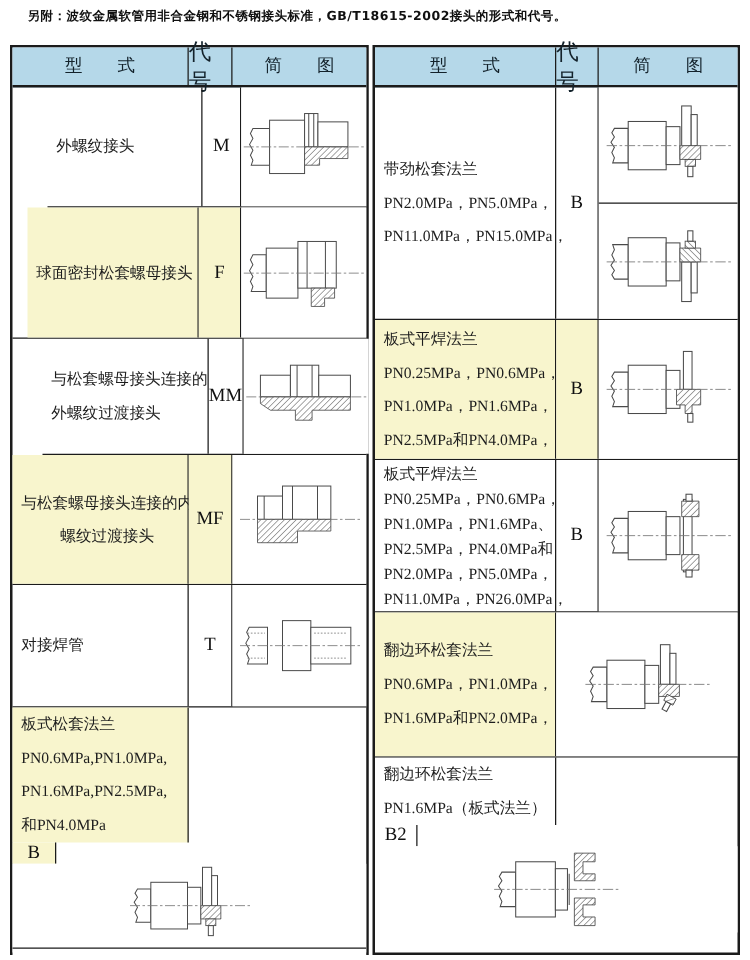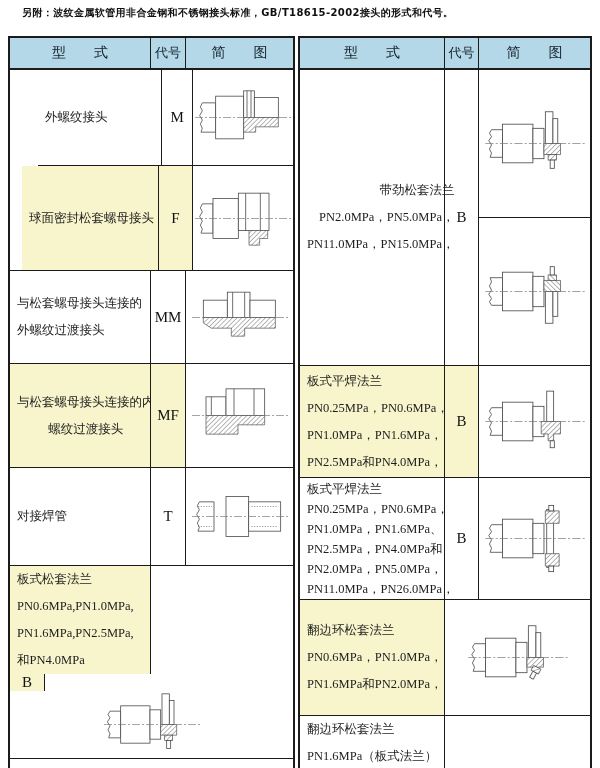--- a/index.html
+++ b/index.html
@@ -16,21 +16,21 @@
   }
   .tables{position:absolute;left:8px;top:36px;display:flex;gap:3px;}
   .tbl{border:2px solid var(--border);background:#fff;box-sizing:border-box;}
   .tbl-left{width:287px;}
   .tbl-right{width:294px;}
   .hrow{display:flex;height:32px;background:var(--header-bg);
     border-bottom:2px solid var(--border);box-sizing:border-box;}
   .hc{display:flex;align-items:center;justify-content:center;
     font-size:14px;color:#13222b;box-sizing:border-box;}
   .hc-type{border-right:1.6px solid var(--border);}
-  .hc-code{border-right:1.6px solid var(--border);font-size:13px;}
+  .hc-code{border-right:1.6px solid var(--border);font-size:18px;}
   .hc-diag{flex:1;}
   .tbl-left .hc-type{width:141px;} .tbl-left .hc-code{width:35px;}
   .tbl-right .hc-type{width:145px;} .tbl-right .hc-code{width:34px;}
   .row{display:flex;box-sizing:border-box;border-bottom:1.6px solid var(--border);}
   .row:last-child{border-bottom:none;flex-direction:column;}
   .cell{box-sizing:border-box;}
   .c-type{display:flex;align-items:center;padding-left:7px;
     border-right:1.6px solid var(--border);}
   .tbl-left .c-type{width:141px;} .tbl-right .c-type{width:145px;}
   .c-code{display:flex;align-items:center;justify-content:center;
@@ -104,21 +104,21 @@
                 <rect x="30" y="20" width="38" height="60" fill="#ffffff" stroke="#4a4a4a" stroke-width="1.2"></rect>
                 <rect x="68" y="12" width="46" height="56" fill="#ffffff" stroke="#4a4a4a" stroke-width="1.2"></rect>
                 <line x1="79" y1="12" x2="79" y2="68" stroke="#4a4a4a" stroke-width="1.2" fill="none"></line>
                 <line x1="101" y1="12" x2="101" y2="68" stroke="#4a4a4a" stroke-width="1.2" fill="none"></line>
                 <path d="M84,68 H112 V80 H100 V90 H84 Z" fill="url(#hatchp)" stroke="#4a4a4a" stroke-width="1"></path>
                 <line x1="3" y1="50" x2="147" y2="50" stroke="#777" stroke-width="1" stroke-dasharray="12,3,3,3"></line>
               </svg>
             </div>
           </div>
         </div>
-        <div class="row" style="height: 93px;">
+        <div class="row" style="height: 93px; margin-left: 24px;">
           <div class="cell c-type">
             <div>
               <div class="tline">与松套螺母接头连接的</div>
               <div class="tline">外螺纹过渡接头</div>
             </div>
           </div>
           <div class="cell c-code">MM</div>
           <div class="cell c-diag">
             <div class="dsub">
               <svg viewBox="0 0 150 100" preserveAspectRatio="xMidYMid meet">
@@ -221,21 +221,21 @@
       </div>
   </div>
 
   <div class="tbl tbl-right">
     <div class="hrow">
       <div class="hc hc-type">型　　式</div>
       <div class="hc hc-code">代号</div>
       <div class="hc hc-diag">简　　图</div>
     </div>
     <div>
-        <div class="row" style="height: 296px; text-align: right;">
+        <div class="row" style="height: 186px;">
           <div class="cell c-type">
             <div>
               <div class="tline">带劲松套法兰</div>
               <div class="tline">PN2.0MPa，PN5.0MPa，</div>
               <div class="tline">PN11.0MPa，PN15.0MPa，</div>
             </div>
           </div>
           <div class="cell c-code">B</div>
           <div class="cell c-diag">
             <div class="dsub">

